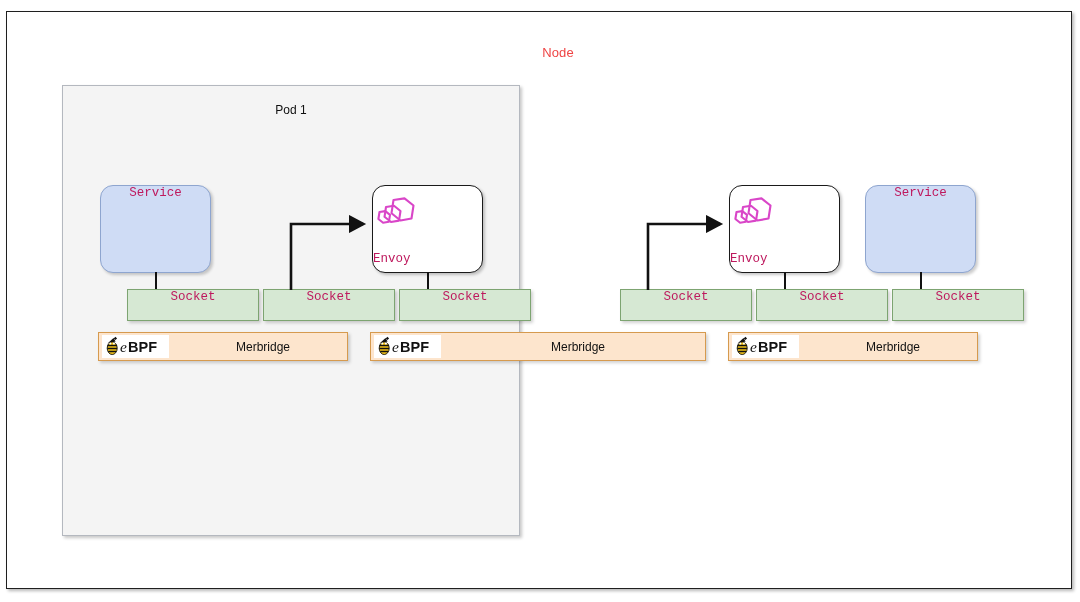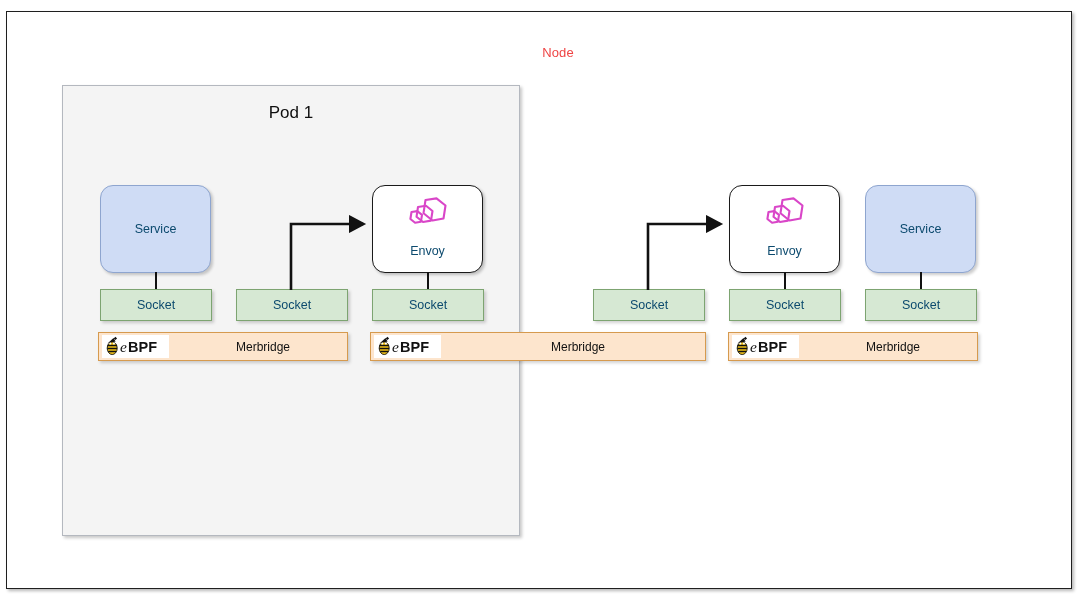--- a/index.html
+++ b/index.html
@@ -50,32 +50,33 @@
     box-shadow: 2px 2px 3px rgba(0,0,0,0.22);
   }
   .pod-1 { left: 62px;  width: 458px; }
   .pod-2 { left: 556px; width: 458px; }
   .pod-title {
     position: absolute;
     top: 17px;
     left: 0;
     width: 100%;
     text-align: center;
-    font-size: 17px;
+    font-size: 12px;
     color: #0f0f0f;
   }
   
   .shape {
     position: absolute;
     box-sizing: border-box;
     display: flex;
-    align-items: center;
+    align-items: flex-start;
     justify-content: center;
     font-size: 12.5px;
-    color: #0c4a6e;
+    color: #be185d;
+    font-family: Liberation Mono, monospace;
   }
   .service-box {
     width: 111px;
     height: 88px;
     top: 185px;
     background: #cfdcf5;
     border: 1.1px solid #8ea5cf;
     border-radius: 13px;
     box-shadow: 2px 2px 3px rgba(0,0,0,0.20);
   }
@@ -85,32 +86,33 @@
     top: 185px;
     background: #ffffff;
     border: 1.6px solid #1a1a1a;
     border-radius: 13px;
     flex-direction: column;
     justify-content: flex-start;
     padding-top: 10px;
     box-shadow: 2px 2px 3px rgba(0,0,0,0.22);
   }
   .envoy-label {
-    margin-top: 14px;
+    margin-top: 22px;
     font-size: 12.5px;
   }
   .envoy-logo { width: 46px; height: 34px; display:block; }
   .socket-box {
-    width: 112px;
+    width: 132px;
     height: 32px;
     top: 289px;
     background: #d6e8d3;
     border: 1.1px solid #7da471;
     box-shadow: 2px 2px 3px rgba(0,0,0,0.18);
     font-size: 12.5px;
+    margin-left: 27px;
   }
   
   .stem {
     position: absolute;
     width: 2.4px;
     background: #111111;
   }
   
   .arrow-svg {
     position: absolute;

